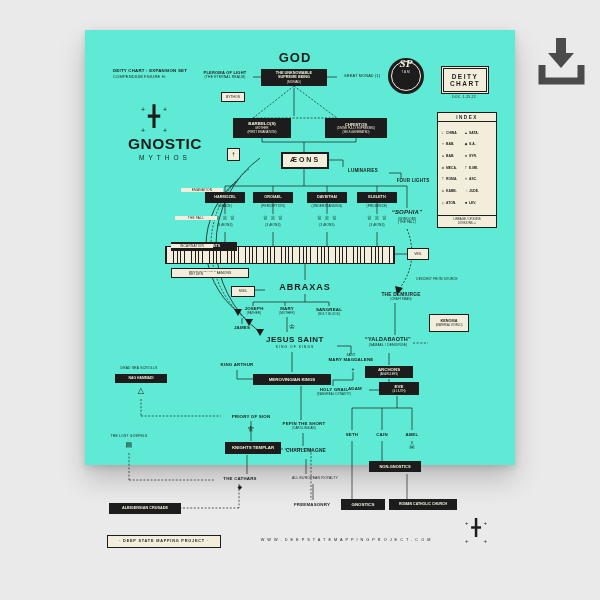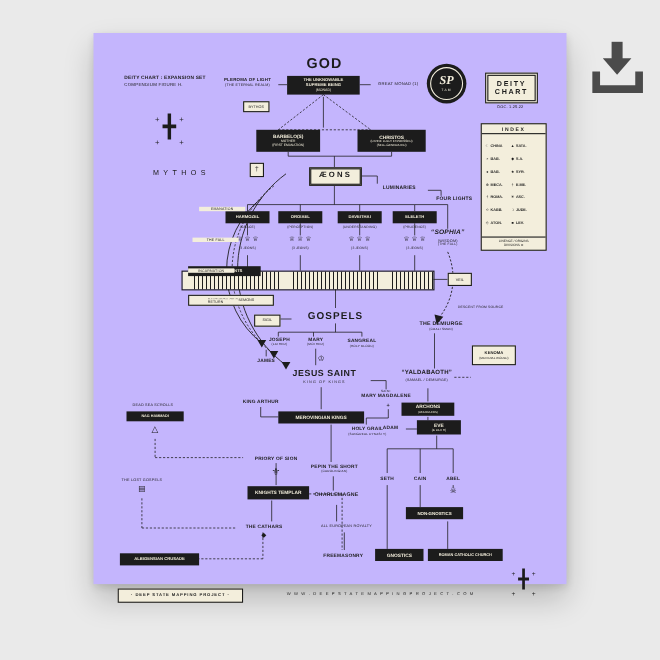--- a/index.html
+++ b/index.html
@@ -1,18 +1,18 @@
 <!DOCTYPE html>
 <html><head>
 <meta charset="utf-8">
 <style>
   html,body{margin:0;padding:0}
   .stage{position:relative;width:600px;height:600px;background:#eaeaea;overflow:hidden;
          font-family:"Liberation Sans",sans-serif;color:#1c1c1c}
-  .poster{position:absolute;left:85px;top:30px;width:430px;height:501px;background:#c4b5fd;
+  .poster{position:absolute;left:85px;top:30px;width:430px;height:435px;background:#5eead4;
           box-shadow:0 14px 26px rgba(0,0,0,.20),0 3px 7px rgba(0,0,0,.12)}
   .t{position:absolute;text-align:center;line-height:1.25;letter-spacing:.2px;white-space:nowrap}
   .wrap{white-space:normal}
   .b{font-weight:bold}
   .l{text-align:left}
   .bbox{position:absolute;background:#1c1c1c;color:#f3eedc;display:flex;flex-direction:column;
         align-items:center;justify-content:center;text-align:center;line-height:1.3}
   .obox{position:absolute;border:.8px solid #1c1c1c;background:#f3eedc;display:flex;flex-direction:column;
         align-items:center;justify-content:center;text-align:center;line-height:1.25}
   .wires{position:absolute;left:0;top:0}
@@ -25,21 +25,21 @@
   .lrows{flex:1;display:flex;flex-direction:column;justify-content:space-evenly;padding:1px 2px}
   .lrow{display:flex;align-items:center;font-size:3.4px;line-height:1}
   .lrow .sy{width:6px;text-align:center}
   .lrow .la{width:17px;text-align:left;font-weight:bold}
   .lrow .lb{width:14px;text-align:left;font-weight:bold}
   .legend .ft{border-top:.8px solid #1c1c1c;font-size:2.9px;text-align:center;line-height:1.6;padding:1px 0}
   .jcross{position:absolute;text-align:center}
   .jcross .big{display:block;line-height:1}
   .jcross .sm{position:absolute;line-height:1}
   .seal{position:absolute;left:303px;top:28px;width:36px;height:36px;border-radius:50%;background:#1c1c1c;
-        display:flex;flex-direction:column;align-items:center;justify-content:center;color:#f3eedc}
+        display:flex;flex-direction:column;align-items:center;color:#f3eedc}
   .seal .ring{position:absolute;left:3px;top:3px;right:3px;bottom:3px;border:.8px solid #f3eedc;border-radius:50%}
   .seal .mono{font-family:"Liberation Serif",serif;font-style:italic;font-weight:bold;font-size:11px;line-height:1}
   .seal .seals{font-size:3px;letter-spacing:1px;margin-top:1px}
   .stamp{position:absolute;left:356px;top:36px;width:46px;height:26px;border:1.4px solid #1c1c1c;outline:.7px solid #1c1c1c;
          outline-offset:-3.4px;display:flex;flex-direction:column;align-items:center;justify-content:center;background:#f3eedc}
   .stamp div{font-size:6.5px;font-weight:bold;letter-spacing:1.5px;line-height:1.15}
   .dl{position:absolute;left:532px;top:32px;width:58px;height:58px;cursor:pointer}
   .arc-label{background:#f3eedc;padding:0 1px}
 </style>
 </head>
@@ -174,20 +174,21 @@
       </div>
     </div>
 
     <div class="jcross" style="left:56px;top:76px;width:26px;height:28px;font-size:20px">
       <span class="big">╋</span>
       <span class="sm" style="left:0;top:0;font-size:7px">+</span>
       <span class="sm" style="right:0;top:0;font-size:7px">+</span>
       <span class="sm" style="left:0;bottom:0;font-size:7px">+</span>
       <span class="sm" style="right:0;bottom:0;font-size:7px">+</span>
     </div>
+    <div class="t b" style="left:22px;top:104px;width:116px;font-size:15.5px;letter-spacing:.5px">GNOSTIC</div>
     <div class="t" style="left:22px;top:124px;width:116px;font-size:6.5px;letter-spacing:4px">MYTHOS</div>
     <div class="obox" style="left:142px;top:118px;width:11px;height:11px;font-size:6px">†</div>
 
     <div class="bbox" style="left:148px;top:88px;width:58px;height:20px">
       <span style="font-size:4.4px;font-weight:bold">BARBELO(S)</span>
       <span style="font-size:3px">MOTHER</span>
       <span style="font-size:3px">(FIRST EMANATION)</span>
     </div>
     <div class="bbox" style="left:240px;top:88px;width:62px;height:20px">
       <span style="font-size:4.4px;font-weight:bold">CHRISTOS</span>
@@ -222,21 +223,21 @@
       <span style="display:block;font-size:3px">(THE FALL)</span>
     </div>
 
     <div class="stripebar"></div>
     <div class="bbox" style="left:86px;top:212px;width:66px;height:9px;font-size:3.8px;font-weight:bold">365 FIRMAMENTS</div>
     <div class="obox" style="left:86px;top:238px;width:76px;height:8px;font-size:3.4px">PANTHEON OF DAEMONS</div>
     <div class="obox" style="left:322px;top:218px;width:20px;height:10px;font-size:3.4px">VEIL</div>
     <div class="t wrap" style="left:328px;top:248px;width:48px;font-size:3px">DESCENT FROM SOURCE</div>
     <div class="obox" style="left:146px;top:256px;width:22px;height:9px;font-size:3.4px">SIGIL</div>
 
-    <div class="t b" style="left:180px;top:252px;width:80px;font-size:9px;letter-spacing:1px">GOSPELS</div>
+    <div class="t b" style="left:180px;top:252px;width:80px;font-size:9px;letter-spacing:1px">ABRAXAS</div>
     <div class="t wrap" style="left:152px;top:276px;width:34px">
       <span class="b" style="display:block;font-size:4.4px">JOSEPH</span>
       <span style="display:block;font-size:2.8px">(FATHER)</span>
     </div>
     <div class="t wrap" style="left:188px;top:276px;width:28px">
       <span class="b" style="display:block;font-size:4.4px">MARY</span>
       <span style="display:block;font-size:2.8px">(MOTHER)</span>
     </div>
     <div class="t wrap" style="left:222px;top:277px;width:44px">
       <span class="b" style="display:block;font-size:4.4px">SANGREAL</span>

